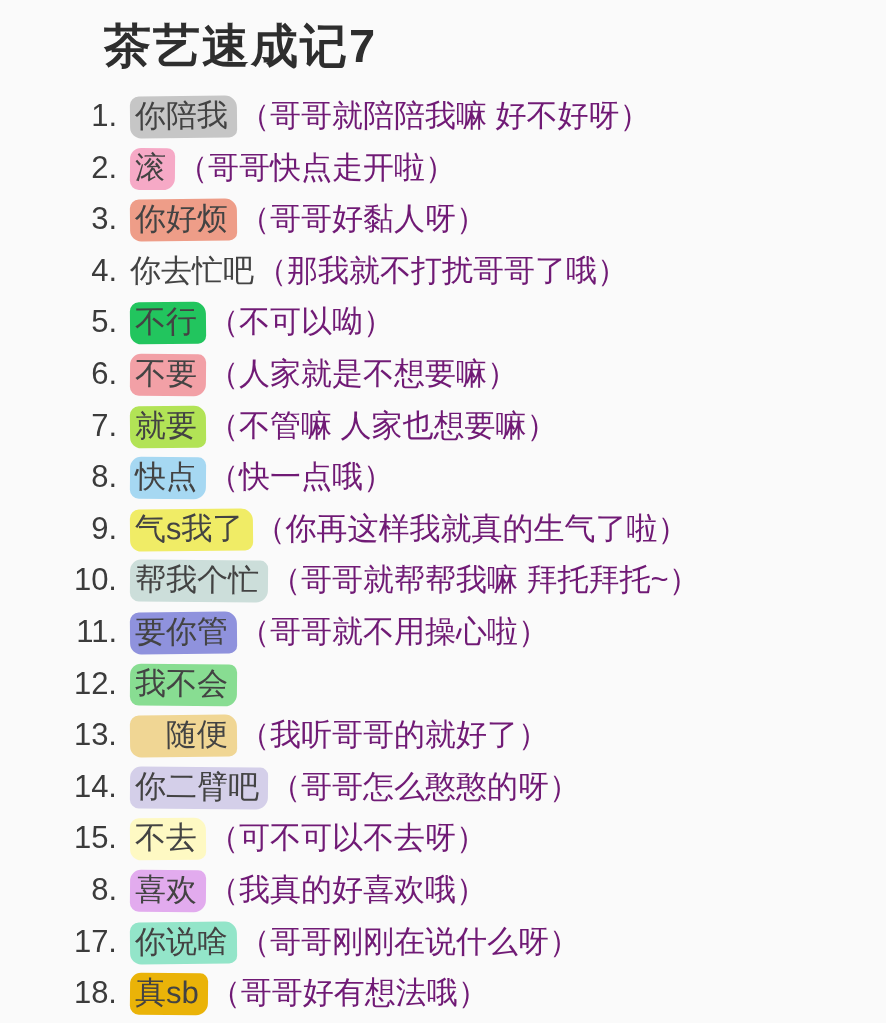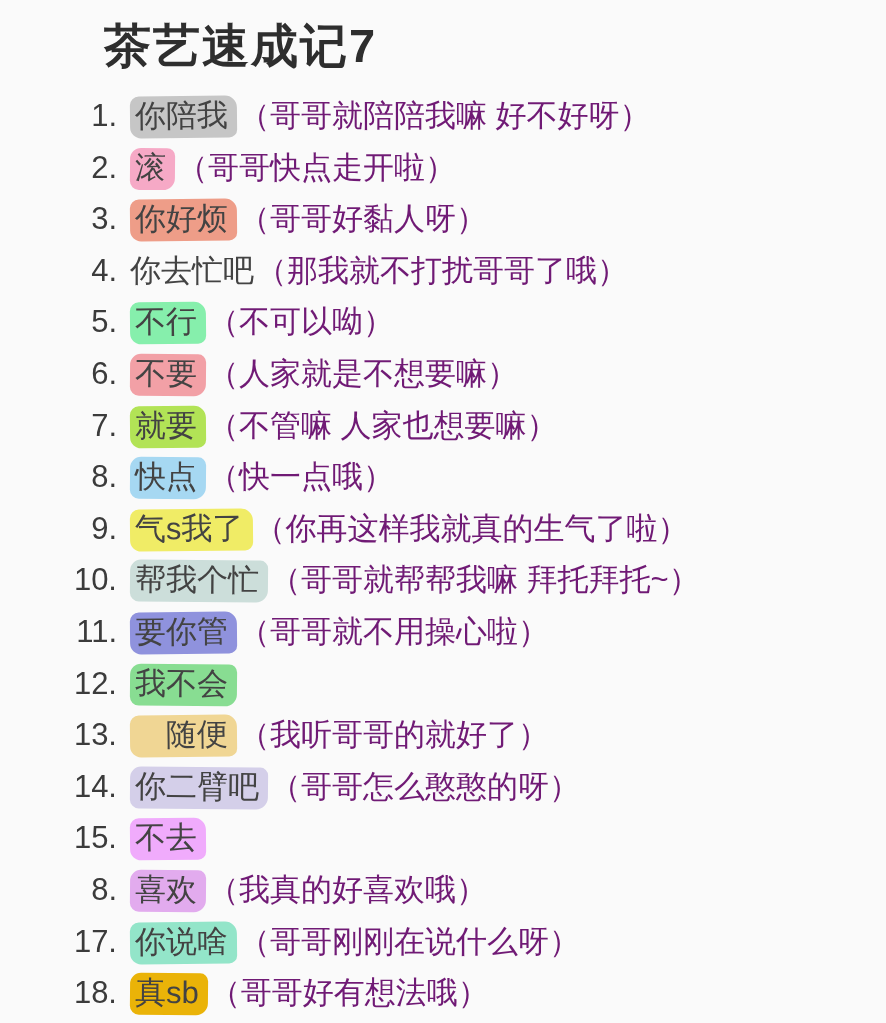--- a/index.html
+++ b/index.html
@@ -93,21 +93,21 @@
   </li>
 
   <li class="row">
     <span class="num">4.</span>
     <span class="phrase">你去忙吧</span>
     <span class="explain">（那我就不打扰哥哥了哦）</span>
   </li>
 
   <li class="row">
     <span class="num">5.</span>
-    <span class="phrase hl" style="background-color: #86efac;">不行</span>
+    <span class="phrase hl" style="background-color: #22c55e;">不行</span>
     <span class="explain">（不可以呦）</span>
   </li>
 
   <li class="row">
     <span class="num">6.</span>
     <span class="phrase hl" style="background-color: rgb(242, 160, 166);">不要</span>
     <span class="explain">（人家就是不想要嘛）</span>
   </li>
 
   <li class="row">
@@ -152,21 +152,22 @@
   </li>
 
   <li class="row">
     <span class="num">14.</span>
     <span class="phrase hl" style="background-color: rgb(212, 207, 233);">你二臂吧</span>
     <span class="explain">（哥哥怎么憨憨的呀）</span>
   </li>
 
   <li class="row">
     <span class="num">15.</span>
-    <span class="phrase hl" style="background-color: #f0abfc;">不去</span>
+    <span class="phrase hl" style="background-color: #fef9c3;">不去</span>
+    <span class="explain">（可不可以不去呀）</span>
   </li>
 
   <li class="row">
     <span class="num">8.</span>
     <span class="phrase hl" style="background-color: rgb(226, 171, 238);">喜欢</span>
     <span class="explain">（我真的好喜欢哦）</span>
   </li>
 
   <li class="row">
     <span class="num">17.</span>

